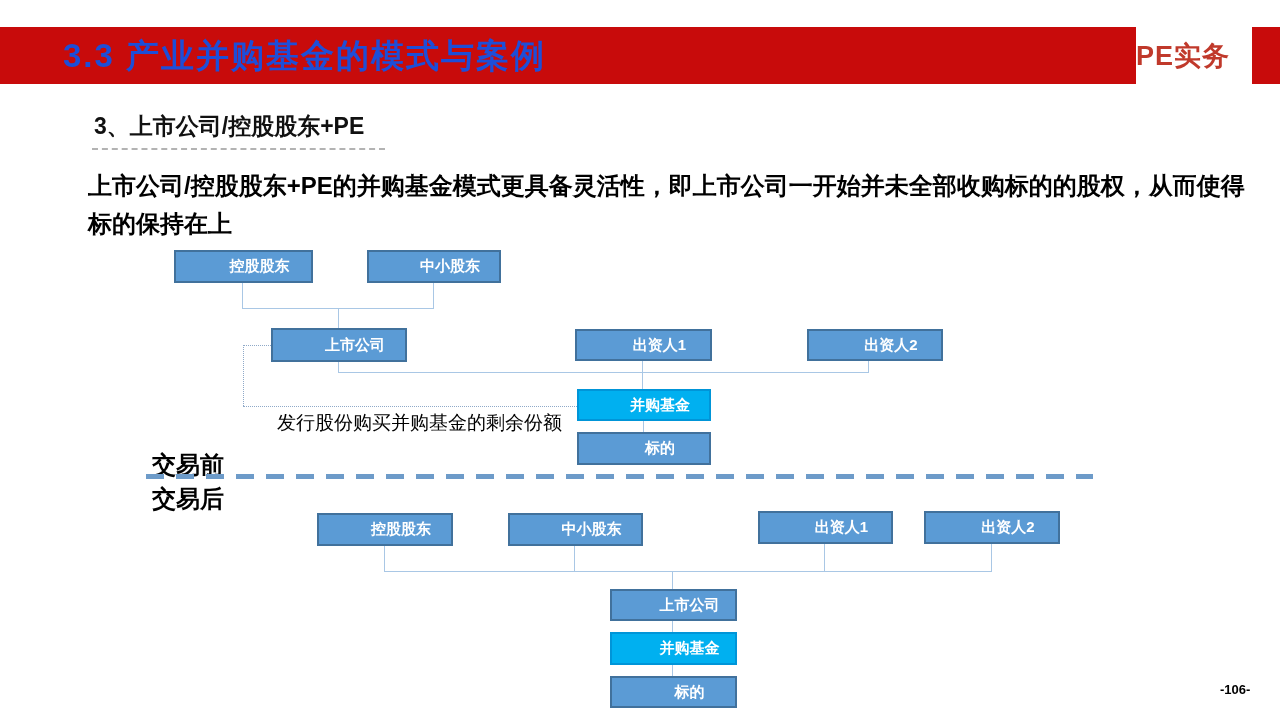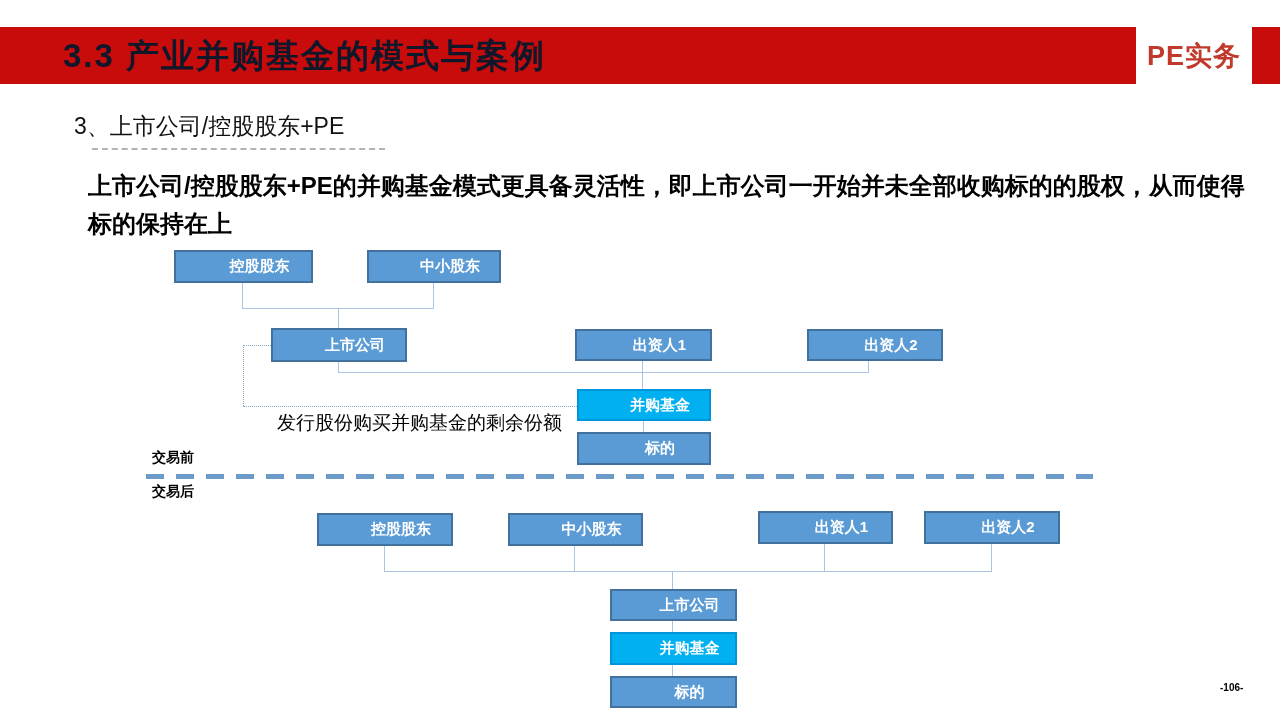--- a/index.html
+++ b/index.html
@@ -2,47 +2,47 @@
 <html style="--c-header_red: #C80B0B; --c-logo_red: #C0392B; --c-node_fill: #5B9BD5; --c-node_border: #41719C; --c-highlight_fill: #00B0F0; --c-highlight_border: #0095D8; --c-connector: #A9C7E5; --c-divider: #6D9BC9;"><head>
 <meta charset="utf-8">
 <style>
   html,body{margin:0;padding:0;background:#fff;}
   .slide{position:relative;width:1280px;height:720px;background:#fff;overflow:hidden;
          font-family:"Liberation Sans","DejaVu Sans",sans-serif;}
   
   .header-bar{position:absolute;left:0;top:27px;width:1280px;height:57px;
               background:var(--c-header_red,#C80B0B);}
   .header-title{position:absolute;left:63px;top:27px;height:41px;line-height:57px;
-                color:#0f172a;font-size:33px;font-weight:bold;letter-spacing:2px;white-space:nowrap;}
+                color:#1d4ed8;font-size:33px;font-weight:bold;letter-spacing:2px;white-space:nowrap;}
   .logo-box{position:absolute;left:1136px;top:27px;width:116px;height:57px;background:#fff;
-            display:flex;align-items:center;justify-content:center;}
+            display:flex;align-items:center;}
   .logo-text{color:var(--c-logo_red,#C0392B);font-size:27px;font-weight:bold;letter-spacing:1px;}
   
-  .subtitle{position:absolute;left:74px;top:111px;font-size:23px;font-weight:normal;color:#111;white-space:nowrap;}
+  .subtitle{position:absolute;left:94px;top:111px;font-size:23px;font-weight:bold;color:#111;white-space:nowrap;}
   .subtitle-dash{position:absolute;left:92px;top:148px;width:293px;height:0;
                  border-top:2px dashed #b3b3b3;}
   .body-text{position:absolute;left:88px;top:167px;width:1168px;color:#000;
              font-size:24px;font-weight:bold;line-height:38px;}
   
   .node{position:absolute;box-sizing:border-box;display:flex;align-items:center;justify-content:center;
         background:var(--c-node_fill,#5B9BD5);border:2px solid var(--c-node_border,#41719C);
         color:#fff;font-size:15px;font-weight:bold;white-space:nowrap;padding-left:32px;}
   .node.hl{background:var(--c-highlight_fill,#00B0F0);border-color:var(--c-highlight_border,#0095D8);}
   
   .cline{position:absolute;background:var(--c-connector,#A9C7E5);}
   .dline-h{position:absolute;height:0;border-top:1px dotted #8FA9C8;}
   .dline-v{position:absolute;width:0;border-left:1px dotted #8FA9C8;}
   
   .annotation{position:absolute;left:277px;top:410px;font-size:19px;font-weight:normal;color:#000;white-space:nowrap;}
-  .phase{position:absolute;left:152px;font-size:14px;font-weight:bold;color:#000;white-space:nowrap;}
+  .phase{position:absolute;left:152px;font-size:24px;font-weight:bold;color:#000;white-space:nowrap;}
   .phase.before{top:449px;}
   .phase.after{top:483px;}
   .divider{position:absolute;left:146px;top:474px;width:947px;height:5px;
            background:repeating-linear-gradient(90deg,var(--c-divider,#6D9BC9) 0 18px,transparent 18px 30px);}
-  .page-num{position:absolute;left:1220px;top:682px;font-size:10px;font-weight:bold;color:#000;}
+  .page-num{position:absolute;left:1220px;top:682px;font-size:13px;font-weight:bold;color:#000;}
 </style>
 </head>
 <body>
 
 <div class="slide">
 
   <div class="header-bar"></div>
   <div class="header-title">3.3 产业并购基金的模式与案例</div>
   <div class="logo-box">
     <span class="logo-text">PE实务</span>

